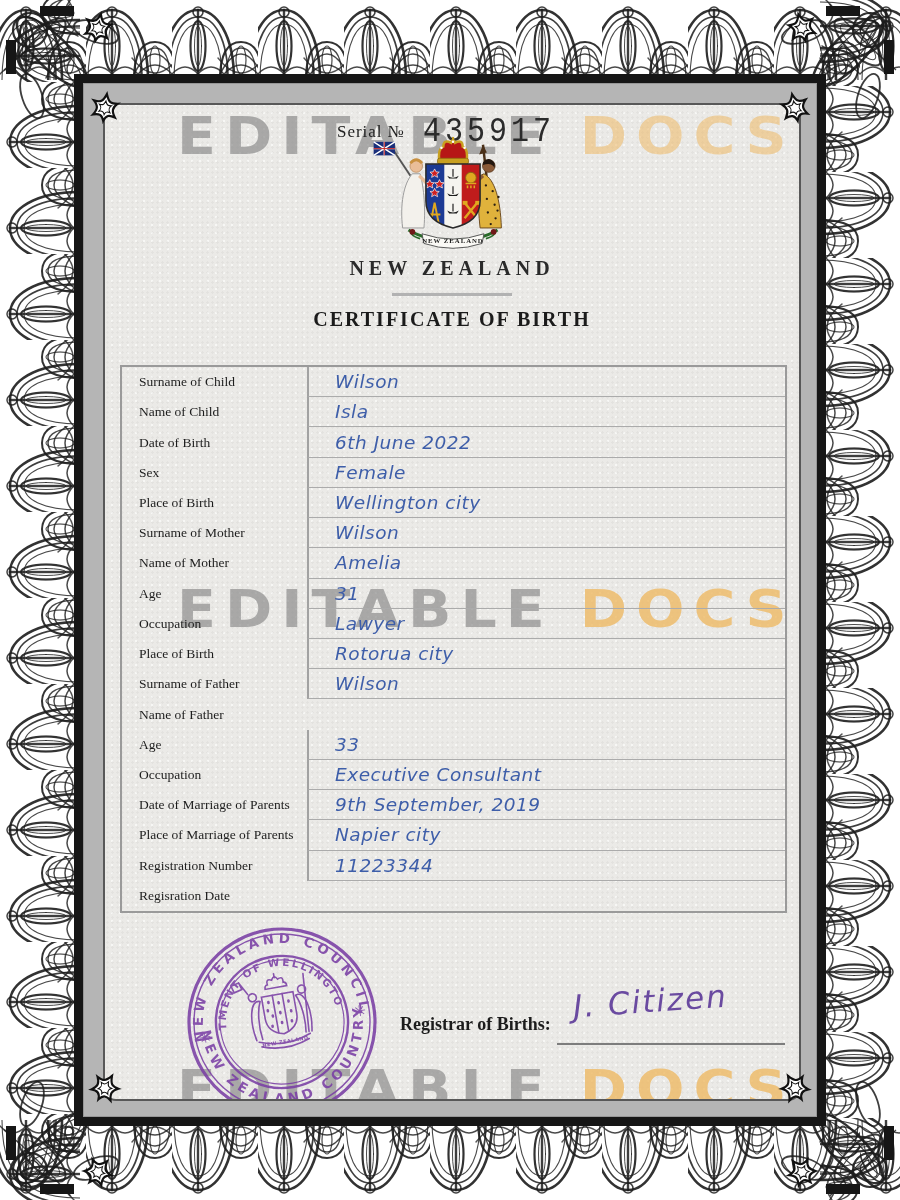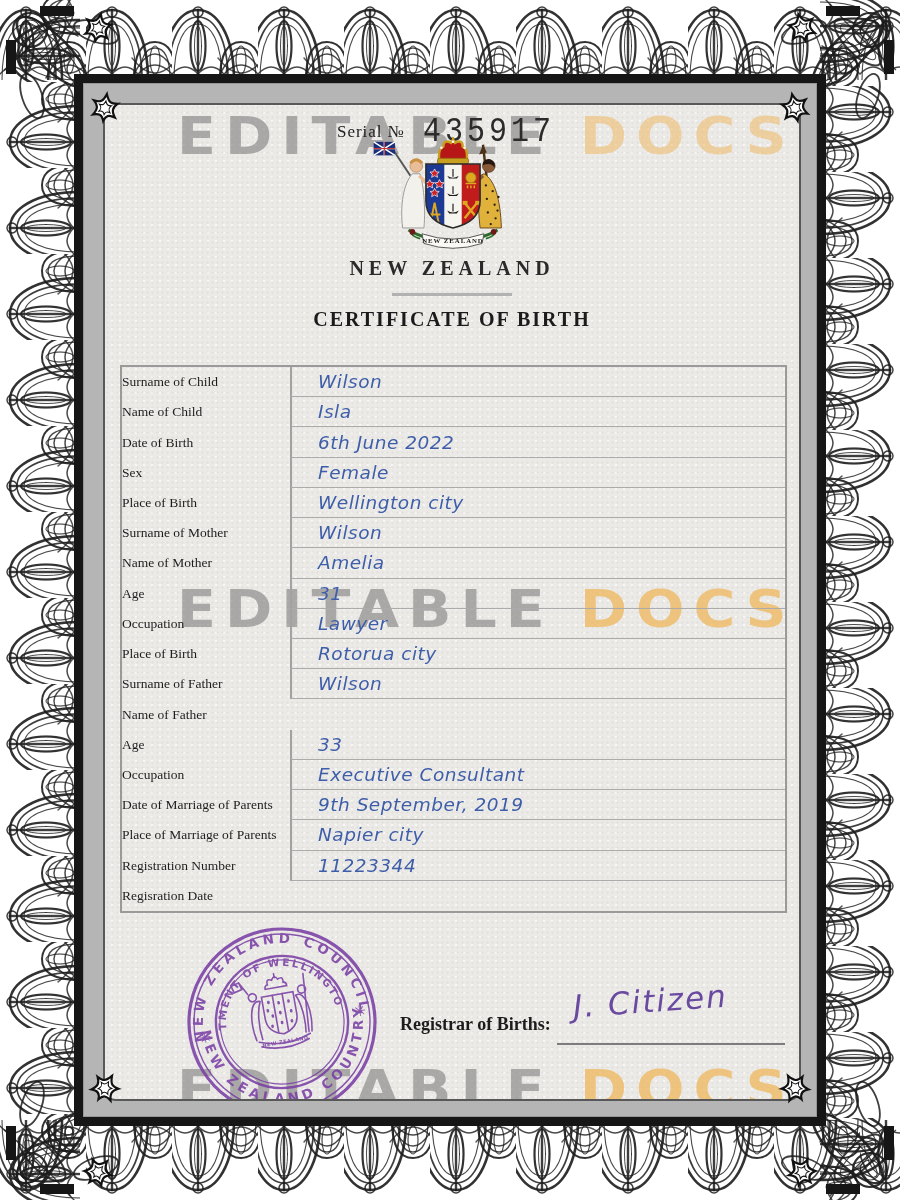--- a/index.html
+++ b/index.html
@@ -31,21 +31,21 @@
   .arms{position:absolute;left:260px;top:32px;z-index:4;}
   .country{position:absolute;left:0;top:152px;width:694px;text-align:center;z-index:4;
       font-size:20px;font-weight:bold;letter-spacing:5px;color:#2a2a2a;}
   .country-rule{position:absolute;left:287px;top:188px;width:120px;height:3px;background:#b2b2b2;z-index:4;}
   .title{position:absolute;left:0;top:203px;width:694px;text-align:center;z-index:4;
       font-size:20px;font-weight:bold;letter-spacing:2px;color:#1b1b1b;}
   
   .ftable{position:absolute;left:15px;top:260px;width:663px;height:544px;z-index:4;
       border:2px solid #9a9a9a;display:flex;flex-direction:column;}
   .frow{flex:1;display:flex;align-items:stretch;}
-  .flabel{width:168px;display:flex;align-items:center;
+  .flabel{width:168px;display:flex;align-items:center;padding-left:17px;
       font-size:13.5px;color:#1d1d1d;}
   .fval{flex:1;border-left:2px solid #a2a2a2;border-bottom:1.5px solid #ababab;
       display:flex;align-items:center;padding-left:26px;
       font-family:"DejaVu Sans",sans-serif;font-style:italic;font-weight:500;
       font-size:18.5px;color:#3e5ea9;letter-spacing:.5px;}
   .frow:last-child .fval{border-bottom:none;}
   
   .stamp{position:absolute;left:72px;top:812px;z-index:5;opacity:.88;transform:rotate(-10deg);}
   
   .reg-label{position:absolute;left:295px;top:909px;z-index:6;font-size:18px;font-weight:bold;color:#1c1c1c;}

